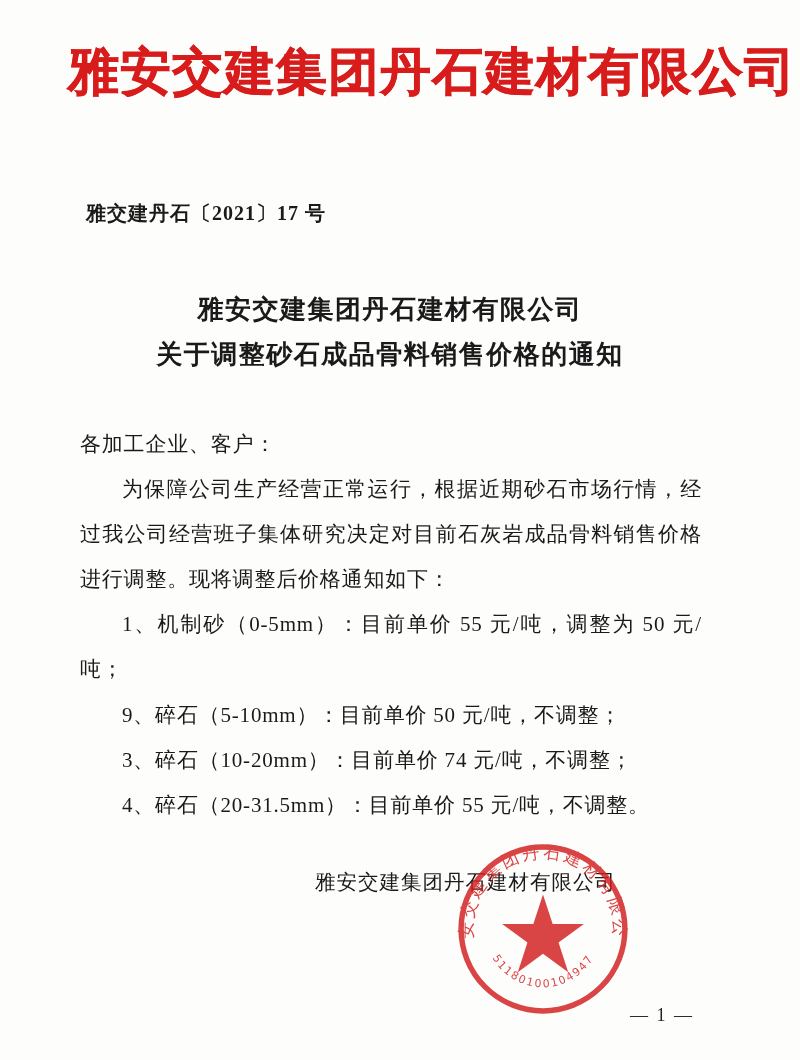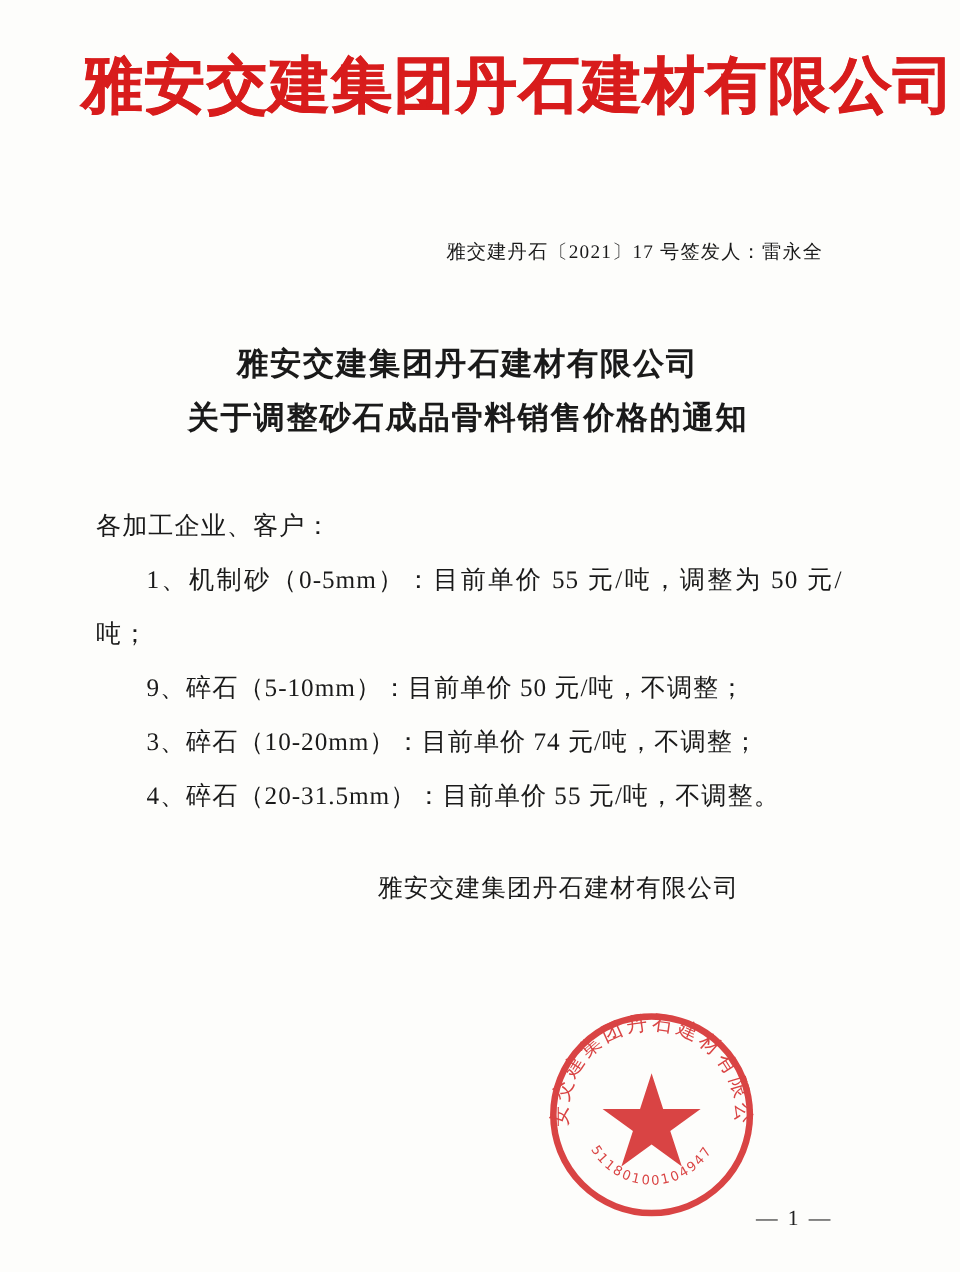--- a/index.html
+++ b/index.html
@@ -39,24 +39,24 @@
     -webkit-text-stroke: 0.6px #d81c1c;
   }
 
   .header-gap {
     height: 96px;
   }
 
   
   .docnum-row {
     display: flex;
-    justify-content: flex-end;
+    justify-content: flex-start;
     align-items: baseline;
-    font-size: 16px;
-    font-weight: normal;
+    font-size: 20px;
+    font-weight: bold;
     letter-spacing: 1px;
     padding: 0 8px 0 18px;
   }
   .docnum {
     font-family: "Liberation Serif", serif;
   }
   .signer {
     font-family: "Liberation Serif", serif;
     padding-right: 18px;
   }
@@ -142,34 +142,34 @@
 <div class="page">
 
   <div class="letterhead">
     <div class="letterhead-title">雅安交建集团丹石建材有限公司</div>
   </div>
 
   <div class="header-gap"></div>
 
   <div class="docnum-row">
     <div class="docnum">雅交建丹石〔2021〕17 号</div>
-    <div class="signer">签发人：雷永全</div>
   </div>
 
   <div class="rule-gap"></div>
 
   <div class="doc-title">
     <div>雅安交建集团丹石建材有限公司</div>
     <div>关于调整砂石成品骨料销售价格的通知</div>
   </div>
 
   <div class="title-gap"></div>
 
   <div class="body-text">
     <p>各加工企业、客户：</p>
+    <p class="indent-1">为保障公司生产经营正常运行，根据近期砂石市场行情，经过我公司经营班子集体研究决定对目前石灰岩成品骨料销售价格进行调整。现将调整后价格通知如下：</p>
     <p class="item">1、机制砂（0-5mm）：目前单价 55 元/吨，调整为 50 元/吨；</p>
     <p class="item">9、碎石（5-10mm）：目前单价 50 元/吨，不调整；</p>
     <p class="item">3、碎石（10-20mm）：目前单价 74 元/吨，不调整；</p>
     <p class="item">4、碎石（20-31.5mm）：目前单价 55 元/吨，不调整。</p>
   </div>
 
   <div class="sign-block">
     <div>雅安交建集团丹石建材有限公司</div>
   </div>
 

